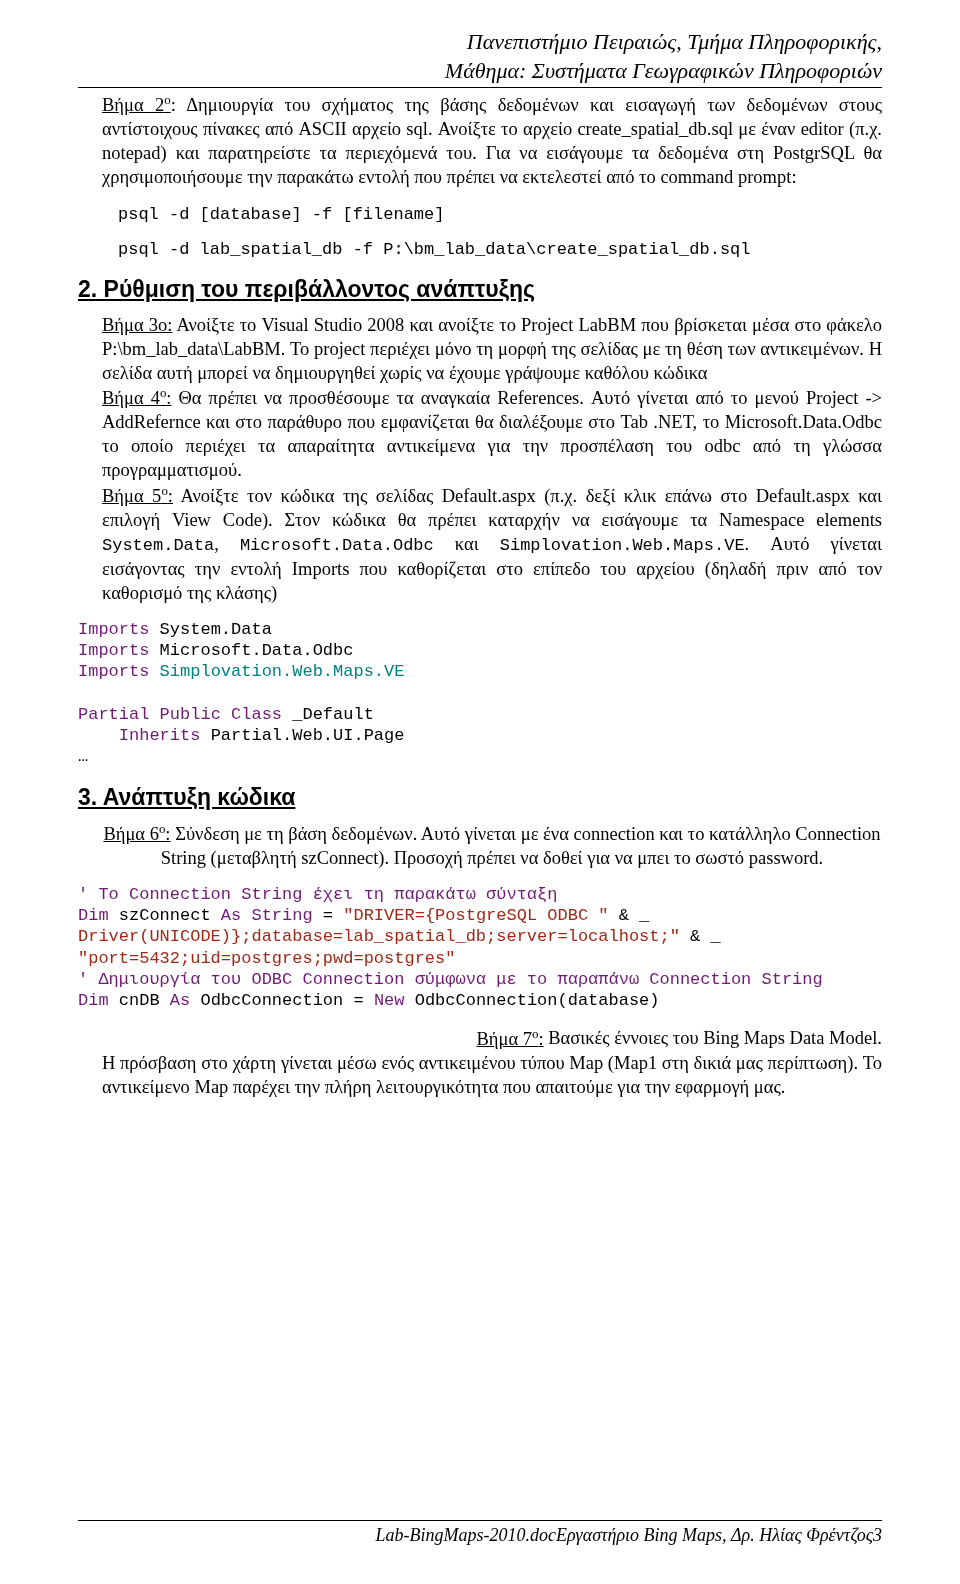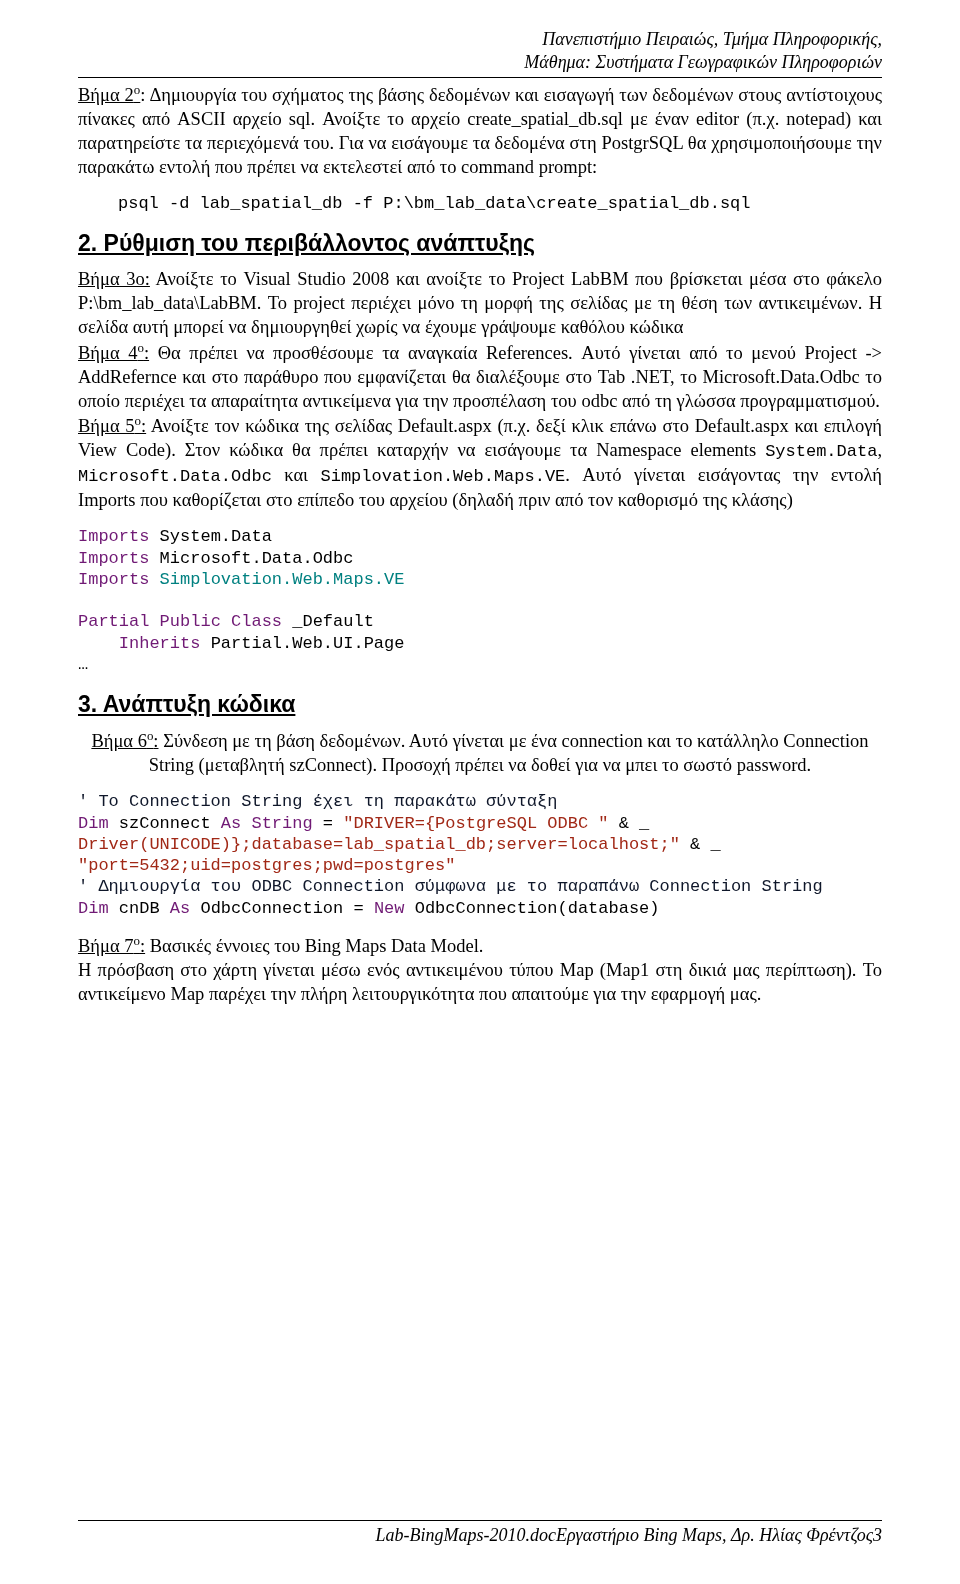--- a/index.html
+++ b/index.html
@@ -12,33 +12,34 @@
   .page {
     width: 960px;
     min-height: 1584px;
     padding: 28px 78px 40px 78px;
     box-sizing: border-box;
     position: relative;
   }
   .header-right {
     text-align: right;
     font-style: italic;
-    font-size: 18px;
+    font-size: 22px;
     line-height: 1.3;
     margin-bottom: 2px;
   }
   .header-rule {
     border: 0;
     border-top: 1px solid #000;
     margin: 0 0 4px 0;
   }
   .body-text {
     font-size: 18.5px;
     line-height: 1.3;
     text-align: justify;
+    margin-left: 24px;
   }
   .u { text-decoration: underline; }
   .sup { font-size: 0.7em; vertical-align: super; }
   .code {
     font-family: "Courier New", monospace;
     font-size: 17px;
     white-space: pre-wrap;
     margin: 14px 0 14px 0;
     line-height: 1.25;
   }
@@ -51,21 +52,21 @@
     font-size: 23px;
     margin: 16px 0 10px 0;
     text-decoration: underline;
   }
   .namespace-code {
     font-family: "Courier New", monospace;
     font-size: 17px;
   }
   .kw-blue  { color: #701a75; }
   .kw-teal  { color: #008080; }
-  .kw-green { color: #0f172a; }
+  .kw-green { color: #701a75; }
   .kw-brown { color: #a12816; }
   .footer {
     position: absolute;
     left: 78px;
     right: 78px;
     bottom: 38px;
   }
   .footer-rule {
     border: 0;
     border-top: 1px solid #000;
@@ -87,20 +88,21 @@
   <div class="header-right">
     <div>Πανεπιστήμιο Πειραιώς, Τμήμα Πληροφορικής,</div>
     <div>Μάθημα: Συστήματα Γεωγραφικών Πληροφοριών</div>
   </div>
   <hr class="header-rule">
 
   <p class="body-text">
     <span class="u"><span>Βήμα 2</span><span class="sup">ο</span></span><span>:</span><span> Δημιουργία του σχήματος της βάσης δεδομένων και εισαγωγή των δεδομένων στους αντίστοιχους πίνακες από ASCII αρχείο sql. Ανοίξτε το αρχείο create_spatial_db.sql με έναν editor (π.χ. notepad) και παρατηρείστε τα περιεχόμενά του. Για να εισάγουμε τα δεδομένα στη PostgrSQL θα χρησιμοποιήσουμε την παρακάτω εντολή που πρέπει να εκτελεστεί από το command prompt:</span>
   </p>
 
+  <div class="code code-block-inline">psql -d [database] -f [filename]</div>
 
 
   <div class="code code-block-inline">psql -d lab_spatial_db -f P:\bm_lab_data\create_spatial_db.sql</div>
 
   <div class="h2">2. Ρύθμιση του περιβάλλοντος ανάπτυξης</div>
 
   <p class="body-text">
     <span class="u">Βήμα 3ο:</span><span> Ανοίξτε το Visual Studio 2008 και ανοίξτε το Project LabBM που βρίσκεται μέσα στο φάκελο P:\bm_lab_data\LabBM. Το project περιέχει μόνο τη μορφή της σελίδας με τη θέση των αντικειμένων. Η σελίδα αυτή μπορεί να δημιουργηθεί χωρίς να έχουμε γράψουμε καθόλου κώδικα</span>
   </p>
 
@@ -126,21 +128,21 @@
     <span class="u"><span>Βήμα 6</span><span class="sup">ο</span>:</span><span> Σύνδεση με τη βάση δεδομένων. Αυτό γίνεται με ένα connection και το κατάλληλο Connection String (μεταβλητή szConnect).  Προσοχή πρέπει να δοθεί για να μπει το σωστό password.</span>
   </p>
 
   <div class="code"><span class="kw-green">' Το Connection String έχει τη παρακάτω σύνταξη</span>
 <span class="kw-blue">Dim</span><span> szConnect </span><span class="kw-blue">As</span><span> </span><span class="kw-blue">String</span><span> = </span><span class="kw-brown">"DRIVER={PostgreSQL ODBC "</span><span> &amp; _</span>
 <span class="kw-brown">Driver(UNICODE)};database=lab_spatial_db;server=localhost;"</span><span> &amp; _</span>
 <span class="kw-brown">"port=5432;uid=postgres;pwd=postgres"</span>
 <span class="kw-green">' Δημιουργία του ODBC Connection σύμφωνα με το παραπάνω Connection String</span>
 <span class="kw-blue">Dim</span><span> cnDB </span><span class="kw-blue">As</span><span> OdbcConnection = </span><span class="kw-blue">New</span><span> OdbcConnection(database)</span></div>
 
-  <p class="body-text" style="text-align:left">
+  <p class="body-text" style="text-align:right">
     <span class="u"><span>Βήμα 7</span><span class="sup">ο</span>:</span><span> Βασικές έννοιες του Bing Maps Data Model.</span>
   </p>
   <p class="body-text">Η πρόσβαση στο χάρτη γίνεται μέσω ενός αντικειμένου τύπου Map (Map1 στη δικιά μας περίπτωση). Το αντικείμενο Map παρέχει την πλήρη λειτουργικότητα που απαιτούμε για την εφαρμογή μας.</p>
 
   <div class="footer">
     <hr class="footer-rule">
     <div class="footer-row">
       <span>Lab-BingMaps-2010.doc</span>
       <span>Εργαστήριο Bing Maps, Δρ. Ηλίας Φρέντζος</span>
       <span>3</span>

